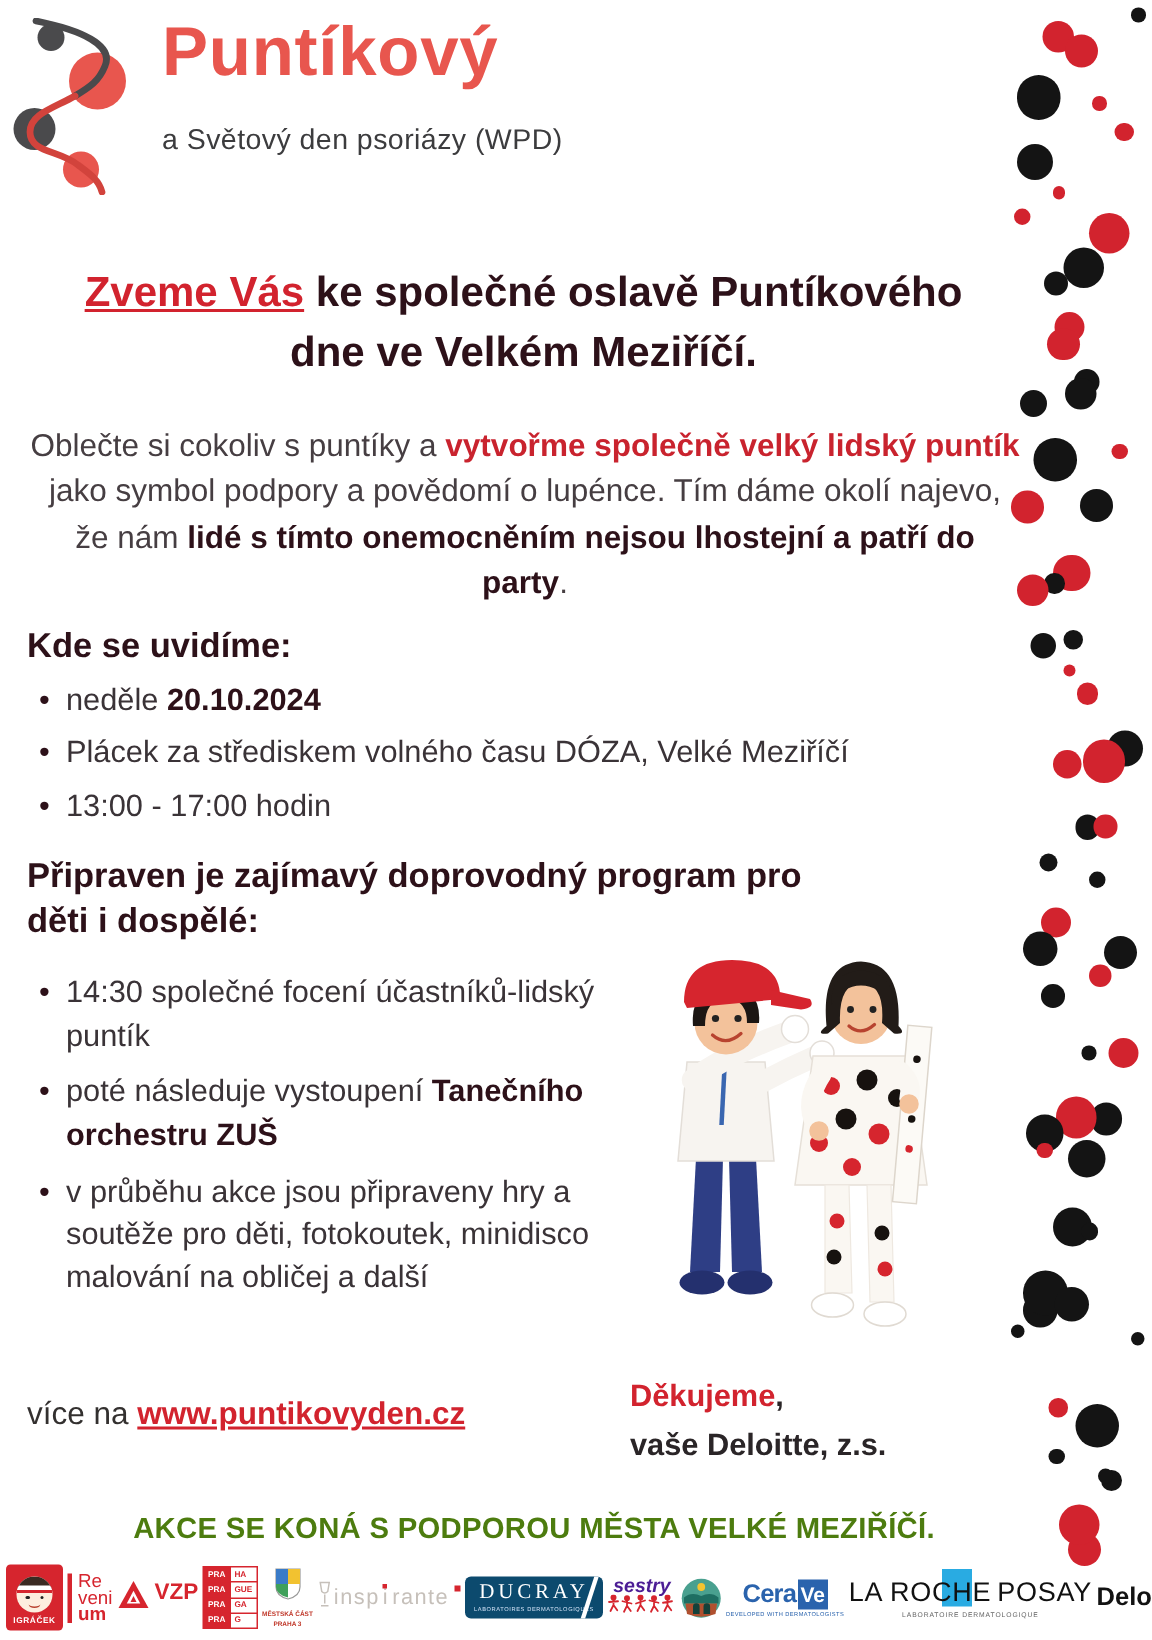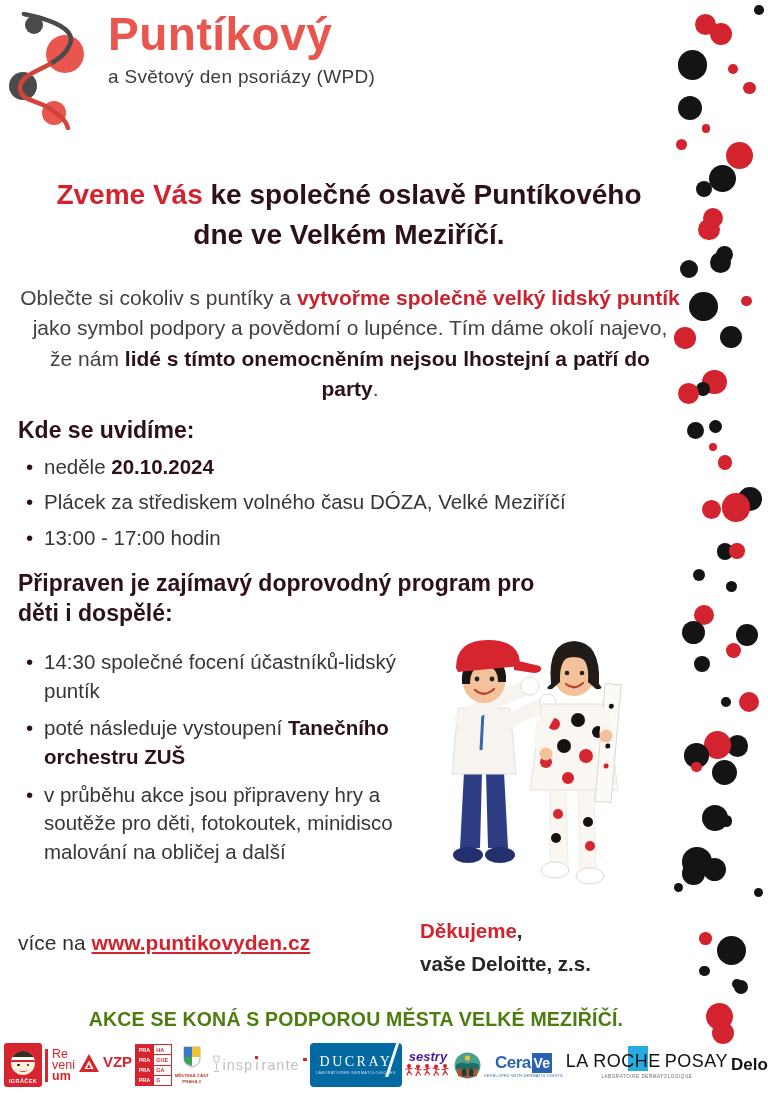--- a/index.html
+++ b/index.html
@@ -11,26 +11,26 @@
 
   
   #dots-strip{position:absolute;top:0;right:0;width:96px;height:1045px;overflow:hidden;}
   .dot{position:absolute;border-radius:50%;}
 
   
   .brand{position:absolute;left:8px;top:12px;display:flex;align-items:flex-start;}
   .brand-text{margin-left:8px;}
   .brand-title{font-size:46px;line-height:0.98;font-weight:bold;color:#e8564e;letter-spacing:0.5px;}
   .brand-title .rest{display:block;color:#55565a;}
-  .brand-subtitle{font-size:19px;color:#3c3c3e;margin-top:9px;letter-spacing:0.3px;}
+  .brand-subtitle{font-size:19px;color:#3c3c3e;margin-top:26px;letter-spacing:0.3px;}
 
   
   .headline{position:absolute;top:175px;left:34px;width:630px;text-align:center;
     font-size:28px;font-weight:bold;color:#2d1119;line-height:1.42;}
-  .headline .accent{color:#d2232e;}
+  .headline .accent{color:#d2232e;text-decoration:underline;}
 
   
   .intro{position:absolute;top:283px;left:20px;width:660px;text-align:center;
     font-size:21px;color:#463e42;line-height:1.45;}
   .intro .red{color:#c9232e;font-weight:bold;}
   .intro .dark{color:#2d1119;font-weight:bold;}
 
   .section-heading{font-size:23px;font-weight:bold;color:#2d1119;}
   #where-heading{position:absolute;left:18px;top:417px;}
   .blist{list-style:none;margin:0;padding:0;font-size:20.5px;color:#3a3337;}
@@ -81,21 +81,21 @@
   .pc-l{background:#d6252e;color:#fff;}
   .pc-r{background:#fff;color:#d6252e;}
 
   .sp-city .city-t{font-size:4.3px;color:#c0392b;font-weight:bold;text-align:center;line-height:1.2;margin-top:1px;}
 
   .sp-inspirante{flex-direction:row;align-items:center;gap:2px;color:#c6c0ba;font-size:14.5px;letter-spacing:1px;}
   .insp-i{position:relative;}
   .insp-i::after{content:"";position:absolute;top:-1px;left:0;width:3px;height:3px;background:#d6252e;}
   .insp-sq{width:3.5px;height:3.5px;background:#d6252e;margin-left:2px;align-self:flex-start;margin-top:3px;}
 
-  .sp-ducray{background:#0369a1;border-radius:4px;color:#fff;width:92px;height:44px;
+  .sp-ducray{background:#0c4a6e;border-radius:4px;color:#fff;width:92px;height:28px;
     position:relative;text-align:center;justify-content:center;overflow:hidden;}
   .du-name{font-family:"Liberation Serif","DejaVu Serif",serif;font-size:14px;letter-spacing:2.5px;line-height:1;}
   .du-sub{font-size:3.8px;letter-spacing:0.4px;color:#cfe0f5;margin-top:1.5px;}
   .du-slash{position:absolute;right:8px;top:-2px;width:3px;height:36px;background:#fff;transform:skewX(-18deg);}
 
   .sp-sestry{color:#4c1d95;}
   .se-name{font-size:13px;font-weight:bold;font-style:italic;line-height:1;}
 
   .sp-cerave .cv-row{display:flex;align-items:center;}
   .cv-t1{color:#2a63ad;font-size:17px;font-weight:bold;letter-spacing:-0.5px;}

